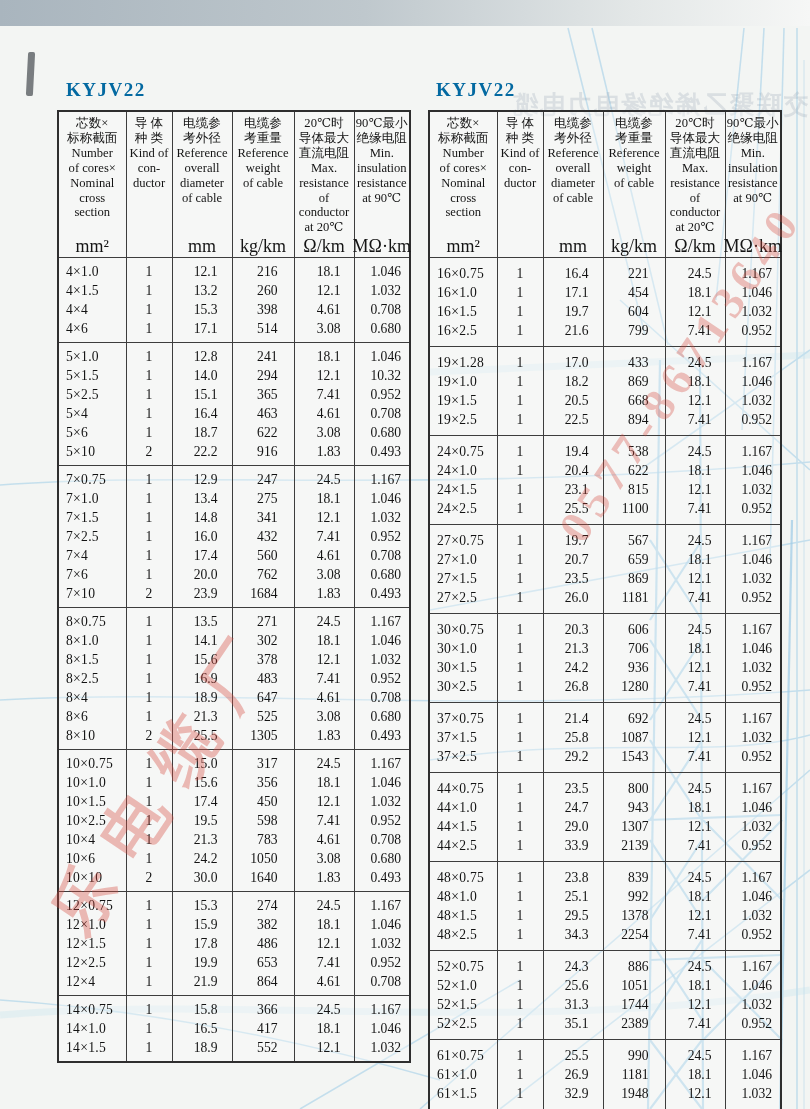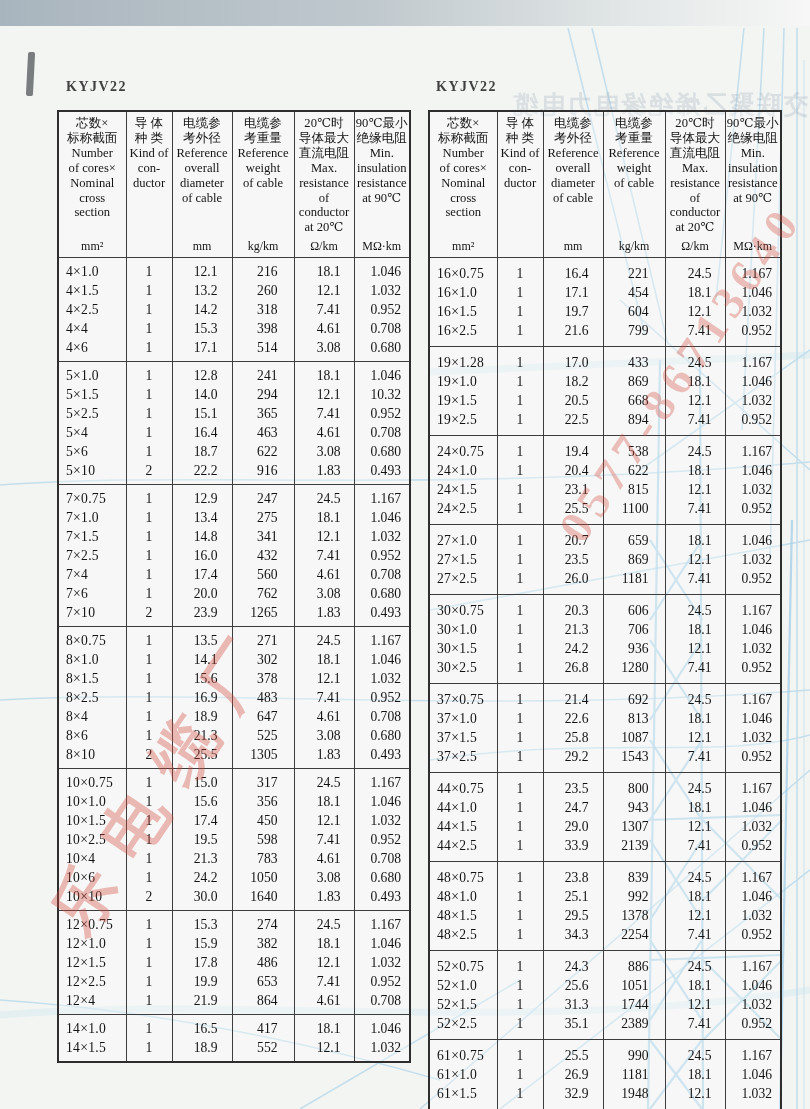--- a/index.html
+++ b/index.html
@@ -19,39 +19,39 @@
   .bleed{position:absolute;left:428px;top:88px;width:380px;z-index:1;pointer-events:none;
     font-size:25px;font-weight:bold;letter-spacing:2px;color:rgba(148,164,178,.26);
     transform:scaleX(-1);filter:blur(.7px);white-space:nowrap;}
   
   .wm{position:absolute;z-index:3;pointer-events:none;font-weight:bold;white-space:nowrap;}
   .wm-left{left:30px;top:902px;transform:rotate(-56deg);transform-origin:0 0;
     font-size:64px;letter-spacing:26px;color:rgba(214,72,60,.36);}
   .wm-right{left:548px;top:522px;transform:rotate(-56deg);transform-origin:0 0;
     font-size:46px;letter-spacing:8px;color:rgba(214,72,60,.33);}
   
-  .kyjv{position:absolute;top:79px;z-index:2;font-weight:bold;font-size:14px;
-    letter-spacing:1.5px;color:#404040;}
+  .kyjv{position:absolute;top:79px;z-index:2;font-weight:bold;font-size:19px;
+    letter-spacing:1.5px;color:#0369a1;}
   #h-left{left:66px;}
   #h-right{left:436px;}
   
   .tablewrap{position:absolute;top:110px;z-index:2;}
   #table-0{left:57px;}
   #table-1{left:428px;}
   table.spec{border-collapse:collapse;table-layout:fixed;width:352px;
     border:2px solid #2e2e2e;background:rgba(252,253,252,.35);}
   .col0{width:68px}.col1{width:46px}.col2{width:60px}.col3{width:62px}.col4{width:60px}.col5{width:56px}
   table.spec th,table.spec td{border-left:1.1px solid #3d3d3d;}
   table.spec th:first-child,table.spec td:first-child{border-left:none;}
   table.spec thead th{border-bottom:1.2px solid #3d3d3d;vertical-align:top;
     padding:4px 1px 3px;font-weight:normal;color:#141414;}
   table.spec tbody.grp{border-top:1.3px solid #3d3d3d;margin-top:48px;}
   .hstack{display:flex;flex-direction:column;align-items:center;height:138px;}
   .hl{font-size:12.6px;line-height:14.9px;white-space:nowrap;}
-  .hunit{margin-top:auto;font-size:12px;line-height:15px;white-space:nowrap;}
+  .hunit{margin-top:auto;font-size:18px;line-height:15px;white-space:nowrap;}
   table.spec td{font-size:13.6px;line-height:17px;color:#131313;white-space:nowrap;}
   .c0{text-align:left;padding-left:7px;letter-spacing:.3px;}
   .c1{text-align:center;}
   .c2{text-align:right;padding-right:14px;}
   .c3{text-align:right;padding-right:16px;}
   .c4{text-align:right;padding-right:13px;}
   .c5{text-align:right;padding-right:8px;}
   tbody.grp tr:first-child td{padding-top:5px;}
   tbody.grp tr:last-child td{padding-bottom:5px;}
   #table-1 tbody.grp tr:first-child td{padding-top:7px;}
@@ -209,28 +209,20 @@
         </tr>
         <tr>
           <td class="c0">4×1.5</td>
           <td class="c1">1</td>
           <td class="c2">13.2</td>
           <td class="c3">260</td>
           <td class="c4">12.1</td>
           <td class="c5">1.032</td>
         </tr>
         <tr>
-          <td class="c0">4×2.5</td>
-          <td class="c1">1</td>
-          <td class="c2">14.2</td>
-          <td class="c3">318</td>
-          <td class="c4">7.41</td>
-          <td class="c5">0.952</td>
-        </tr>
-        <tr>
           <td class="c0">4×4</td>
           <td class="c1">1</td>
           <td class="c2">15.3</td>
           <td class="c3">398</td>
           <td class="c4">4.61</td>
           <td class="c5">0.708</td>
         </tr>
         <tr>
           <td class="c0">4×6</td>
           <td class="c1">1</td>
@@ -336,21 +328,21 @@
           <td class="c1">1</td>
           <td class="c2">20.0</td>
           <td class="c3">762</td>
           <td class="c4">3.08</td>
           <td class="c5">0.680</td>
         </tr>
         <tr>
           <td class="c0">7×10</td>
           <td class="c1">2</td>
           <td class="c2">23.9</td>
-          <td class="c3">1265</td>
+          <td class="c3">1684</td>
           <td class="c4">1.83</td>
           <td class="c5">0.493</td>
         </tr>
       </tbody>
       <tbody class="grp">
         <tr>
           <td class="c0">8×0.75</td>
           <td class="c1">1</td>
           <td class="c2">13.5</td>
           <td class="c3">271</td>
@@ -500,20 +492,28 @@
         <tr>
           <td class="c0">12×4</td>
           <td class="c1">1</td>
           <td class="c2">21.9</td>
           <td class="c3">864</td>
           <td class="c4">4.61</td>
           <td class="c5">0.708</td>
         </tr>
       </tbody>
       <tbody class="grp">
+        <tr>
+          <td class="c0">14×0.75</td>
+          <td class="c1">1</td>
+          <td class="c2">15.8</td>
+          <td class="c3">366</td>
+          <td class="c4">24.5</td>
+          <td class="c5">1.167</td>
+        </tr>
         <tr>
           <td class="c0">14×1.0</td>
           <td class="c1">1</td>
           <td class="c2">16.5</td>
           <td class="c3">417</td>
           <td class="c4">18.1</td>
           <td class="c5">1.046</td>
         </tr>
         <tr>
           <td class="c0">14×1.5</td>
@@ -704,20 +704,28 @@
           <td class="c0">24×2.5</td>
           <td class="c1">1</td>
           <td class="c2">25.5</td>
           <td class="c3">1100</td>
           <td class="c4">7.41</td>
           <td class="c5">0.952</td>
         </tr>
       </tbody>
       <tbody class="grp">
         <tr>
+          <td class="c0">27×0.75</td>
+          <td class="c1">1</td>
+          <td class="c2">19.7</td>
+          <td class="c3">567</td>
+          <td class="c4">24.5</td>
+          <td class="c5">1.167</td>
+        </tr>
+        <tr>
           <td class="c0">27×1.0</td>
           <td class="c1">1</td>
           <td class="c2">20.7</td>
           <td class="c3">659</td>
           <td class="c4">18.1</td>
           <td class="c5">1.046</td>
         </tr>
         <tr>
           <td class="c0">27×1.5</td>
           <td class="c1">1</td>
@@ -770,28 +778,20 @@
         </tr>
       </tbody>
       <tbody class="grp">
         <tr>
           <td class="c0">37×0.75</td>
           <td class="c1">1</td>
           <td class="c2">21.4</td>
           <td class="c3">692</td>
           <td class="c4">24.5</td>
           <td class="c5">1.167</td>
-        </tr>
-        <tr>
-          <td class="c0">37×1.0</td>
-          <td class="c1">1</td>
-          <td class="c2">22.6</td>
-          <td class="c3">813</td>
-          <td class="c4">18.1</td>
-          <td class="c5">1.046</td>
         </tr>
         <tr>
           <td class="c0">37×1.5</td>
           <td class="c1">1</td>
           <td class="c2">25.8</td>
           <td class="c3">1087</td>
           <td class="c4">12.1</td>
           <td class="c5">1.032</td>
         </tr>
         <tr>

